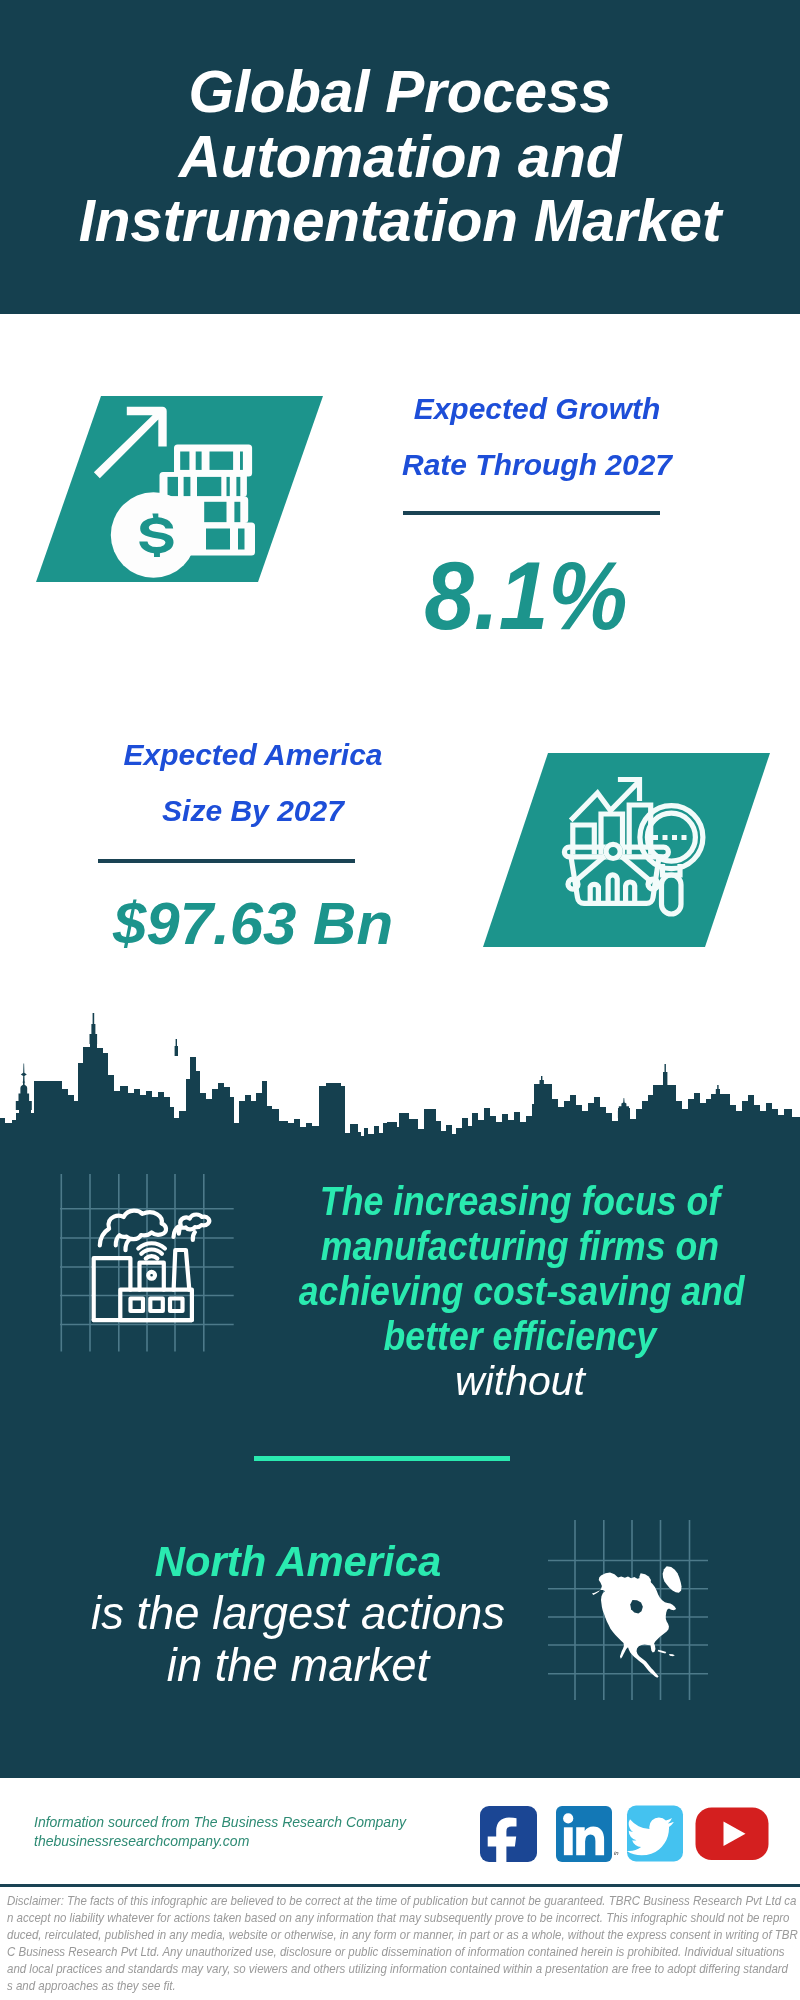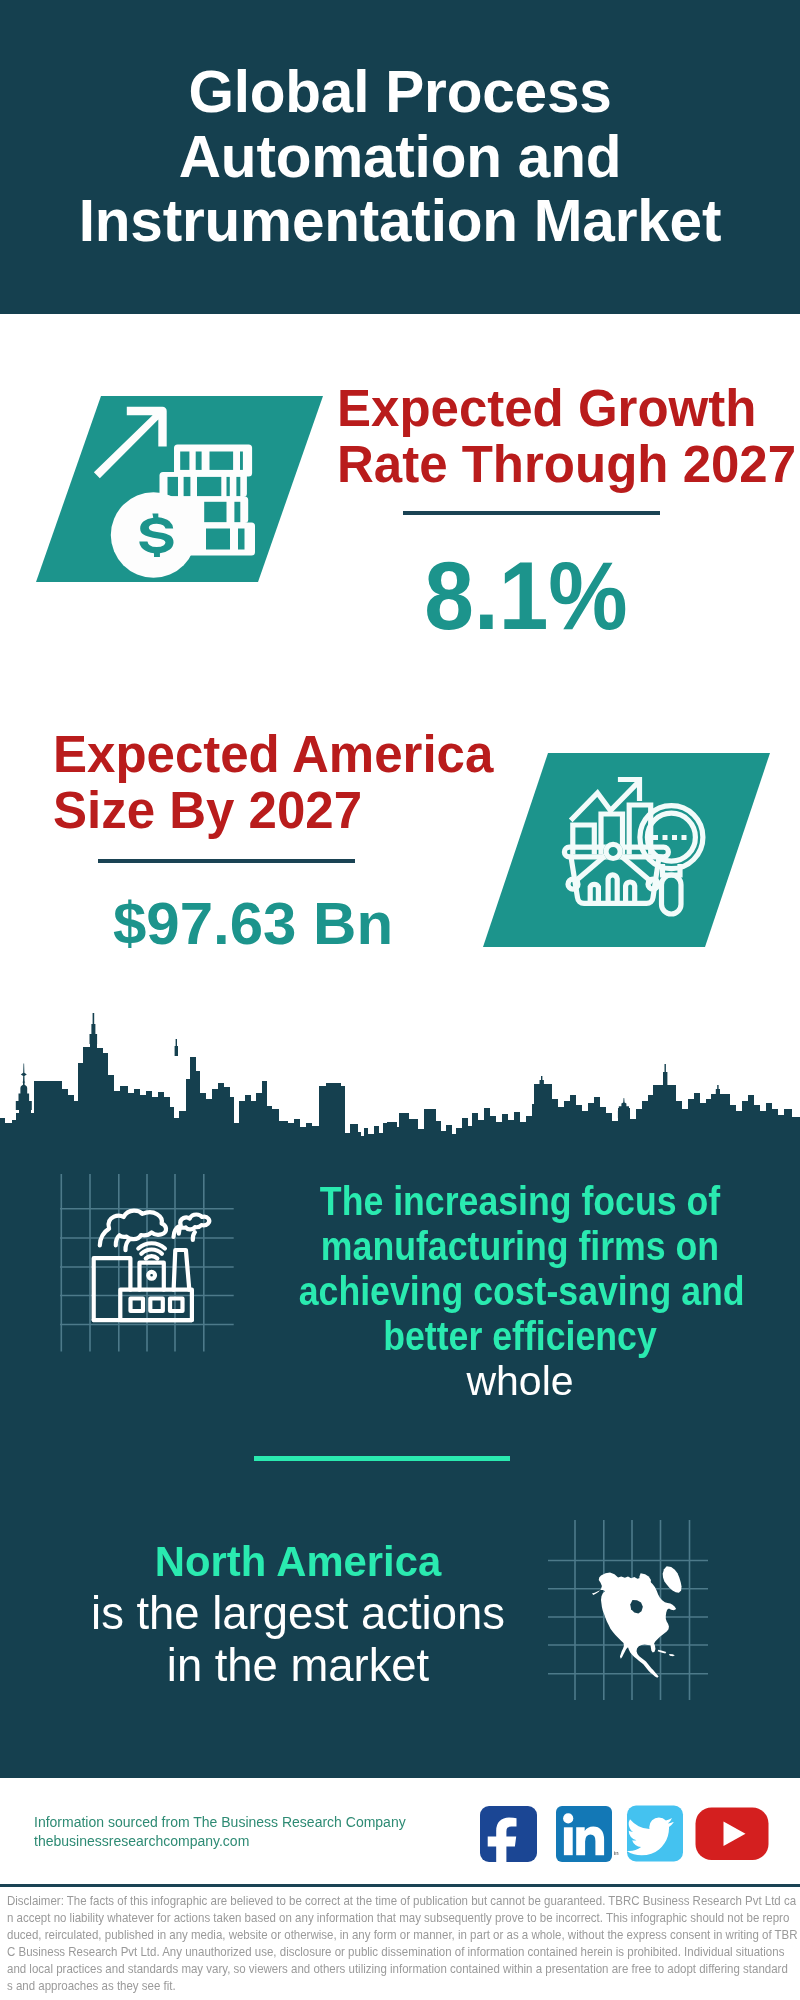--- a/index.html
+++ b/index.html
@@ -1,32 +1,32 @@
 <!DOCTYPE html>
 <html><head>
 <meta charset="utf-8">
 <style>
   html,body{margin:0;padding:0;}
   body{width:800px;height:2000px;background:#ffffff;font-family:"Liberation Sans",sans-serif;overflow:hidden;}
-  .page{position:relative;width:800px;height:2000px;background:#fff;}
+  .page{position:relative;width:800px;height:2000px;background:#fff;font-style:italic;}
 
   
   .header{position:absolute;left:0;top:0;width:800px;height:314px;background:#15404f;}
   .title{position:absolute;left:20px;top:60px;width:760px;text-align:center;color:#fff;
          font-size:58.5px;font-weight:bold;line-height:64.5px;letter-spacing:-0.2px;}
 
   
   .plg{position:absolute;background:#1c948c;}
   .iconsvg{position:absolute;}
   .plg.one{left:36px;top:396px;width:287px;height:186px;
            clip-path:polygon(65px 0, 287px 0, 222px 186px, 0 186px);}
   .plg.two{left:483px;top:753px;width:287px;height:194px;
            clip-path:polygon(65px 0, 287px 0, 222px 194px, 0 194px);}
 
-  .statTitle{position:absolute;color:#b91c1c;font-size:51px;font-weight:bold;line-height:56px;}
+  .statTitle{position:absolute;color:#1d4ed8;font-size:30px;font-weight:bold;line-height:56px;text-align:center;}
   .statTitle>div{white-space:nowrap;}
   .statRule{position:absolute;height:4px;background:#1a4354;}
   .statVal{position:absolute;color:#1c948c;font-weight:bold;text-align:center;white-space:nowrap;}
 
   
   .skyline{position:absolute;left:0;top:1010px;width:800px;height:160px;}
   .darkband{position:absolute;left:0;top:1140px;width:800px;height:638px;background:#15404f;}
   .driverText{position:absolute;text-align:center;line-height:45px;font-size:40.3px;}
   .driverText>div{white-space:nowrap;}
   .driverHi{transform:scaleX(0.885);}
@@ -208,21 +208,21 @@
 
       <path d="M173.5,1237.0 q0.4,-8.4 7.2,-11.8 q-1.6,-5.1 2.9,-7.2 q3.3,-1.5 6.1,0.5 q1.9,-4.1 6.8,-4.0 q3.8,0.1 5.5,2.4 q4.0,-1.2 6.3,1.6 q2.3,2.7 -0.4,5.3 q-2.6,2.4 -6.5,1.3 q-2.4,2.7 -6.5,2.0 q-1.6,2.5 -5.1,2.3 q-2.9,-0.2 -4.1,-2.0 q-3.0,0.9 -4.8,-0.6 q-2.2,2.4 -2.1,6.9"></path>
       <path d="M192.8,1240.0 q-0.1,-5.4 2.1,-7.8"></path>
     </g>
   </svg>
   <div class="driverText" style="left:270px;top:1179px;width:500px;">
     <div class="driverHi">The increasing focus of</div>
     <div class="driverHi">manufacturing firms on</div>
     <div class="driverHi">achieving cost-saving and</div>
     <div class="driverHi">better efficiency</div>
-    <div class="driverLo">whole</div>
+    <div class="driverLo">without</div>
   </div>
   <div class="driverRule" style="left:254px;top:1456px;width:256px;"></div>
 
   <svg class="iconsvg" style="left:545px;top:1515px;width:200px;height:200px;" viewBox="545 1515 200 200">
     <g stroke="#4d7a8a" stroke-width="1.6" fill="none">
       <path d="M575,1520 v180 M603.8,1520 v180 M632,1520 v180 M660.5,1520 v180 M689.5,1520 v180"></path>
       <path d="M548,1560.5 h160 M548,1588.8 h160 M548,1617 h160 M548,1645 h160 M548,1673.8 h160"></path>
     </g>
     <g>
       <path fill="#ffffff" d="M601.00,1575.60 L605.50,1573.35 L610.00,1572.45 L614.50,1574.25 L618.10,1577.40 L621.25,1576.50 L624.85,1577.85 L628.00,1576.50 L631.15,1578.30 L634.30,1576.95 L637.45,1578.75 L640.60,1577.85 L643.75,1580.10 L646.90,1579.20 L650.05,1581.45 L652.75,1584.15 L655.00,1587.30 L656.80,1590.90 L658.15,1594.50 L659.95,1597.65 L662.20,1600.35 L664.90,1602.15 L667.60,1603.05 L670.30,1603.50 L672.55,1604.85 L674.80,1606.65 L676.15,1608.90 L673.90,1610.25 L671.20,1609.80 L668.95,1608.45 L667.15,1609.80 L666.25,1612.50 L665.80,1615.65 L665.80,1618.80 L666.70,1621.50 L668.05,1623.75 L668.95,1626.45 L668.50,1629.15 L666.70,1631.40 L664.45,1633.20 L662.20,1635.00 L659.95,1636.80 L657.70,1639.05 L655.45,1641.30 L654.10,1643.55 L655.00,1645.80 L655.45,1648.95 L654.55,1651.65 L652.75,1652.55 L651.40,1650.75 L650.95,1648.05 L650.50,1645.35 L647.80,1644.90 L644.65,1644.45 L641.50,1644.90 L638.80,1646.25 L637.00,1648.50 L636.55,1651.20 L637.45,1653.90 L639.25,1656.15 L641.50,1657.95 L643.75,1659.75 L646.00,1661.55 L647.80,1663.80 L649.60,1666.05 L651.40,1668.30 L653.20,1670.10 L655.00,1672.35 L656.80,1674.15 L658.60,1676.40 L657.25,1677.75 L655.00,1676.40 L652.75,1674.60 L650.50,1672.80 L648.70,1671.00 L646.90,1668.75 L645.10,1666.50 L643.30,1664.25 L641.05,1662.45 L638.80,1660.65 L636.55,1658.85 L634.30,1657.05 L632.05,1654.80 L630.25,1652.55 L628.90,1649.85 L628.00,1647.15 L626.20,1648.95 L624.85,1651.65 L623.50,1654.35 L622.15,1657.05 L620.80,1658.85 L619.90,1656.60 L620.80,1653.90 L621.70,1651.20 L623.05,1648.50 L623.95,1645.80 L623.50,1643.10 L620.80,1640.40 L618.10,1637.70 L615.40,1635.00 L612.70,1631.85 L610.45,1628.70 L608.65,1625.10 L606.85,1621.50 L605.50,1617.90 L604.15,1614.30 L602.80,1610.70 L601.90,1607.10 L601.45,1603.50 L601.00,1599.90 L601.45,1596.30 L602.80,1593.15 L605.05,1591.35 L603.25,1590.00 L600.55,1590.00 L597.85,1591.35 L594.70,1592.70 L592.00,1593.60 L593.35,1594.95 L596.05,1593.60 L598.75,1591.80 L601.00,1589.10 L601.90,1585.95 L600.55,1582.80 L598.75,1580.10 L599.20,1577.40 Z"></path>

